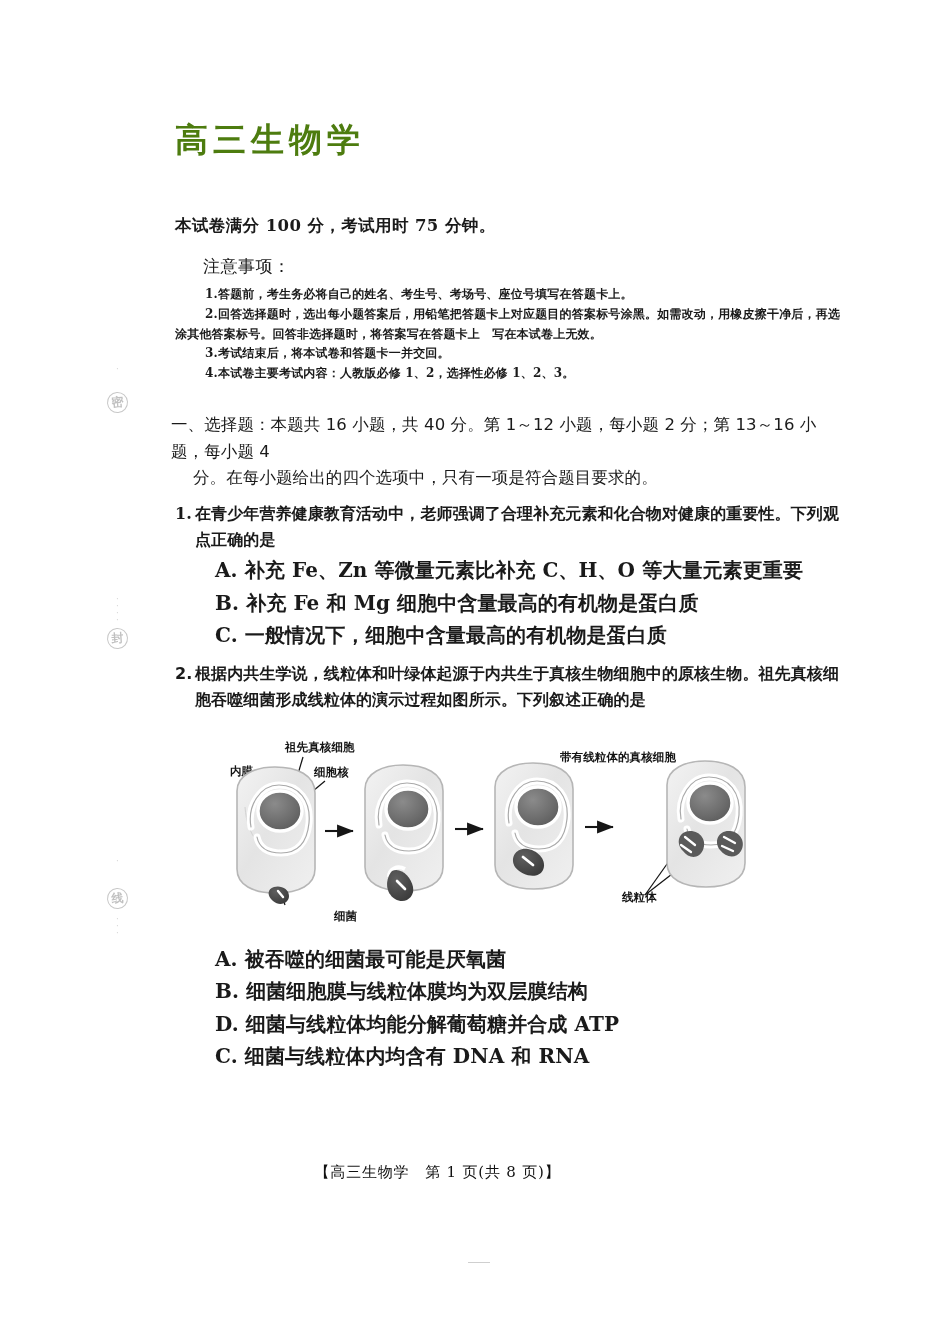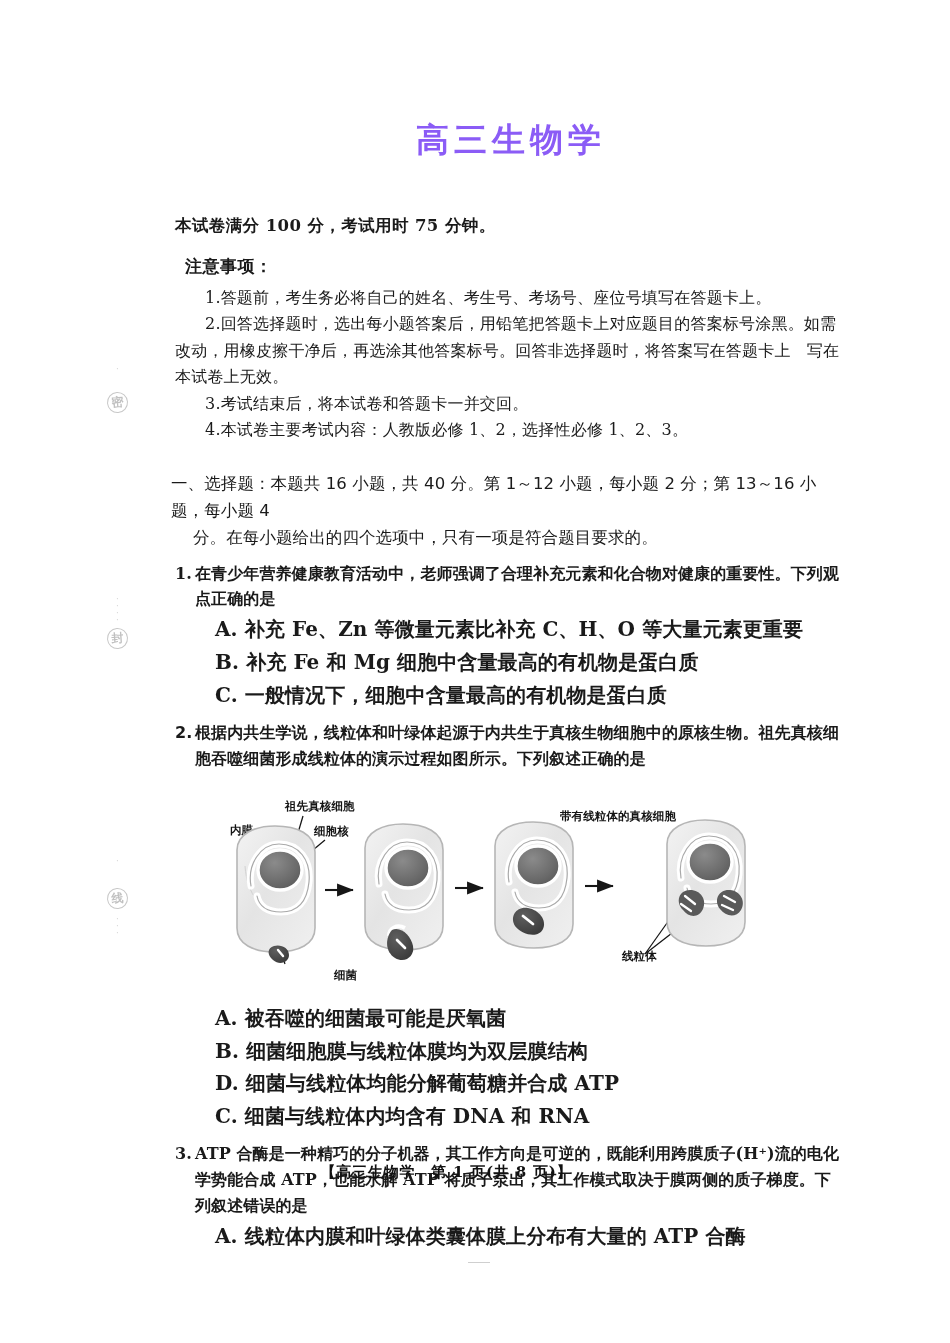--- a/index.html
+++ b/index.html
@@ -70,56 +70,55 @@
 
   
   .content {
     position: absolute;
     left: 175px;
     top: 0;
     width: 672px;
   }
 
   .doc-title {
-    text-align: center;
     font-family: "DejaVu Sans", "Liberation Sans", sans-serif;
     font-size: 33px;
     font-weight: 700;
     letter-spacing: 5px;
     margin-top: 118px;
-    color: #8b5cf6;
+    color: #4d7c0f;
   }
 
   .subtitle {
     font-size: 16.5px;
     margin-top: 52px;
     letter-spacing: .4px;
     font-weight: 600;
   }
 
   .notice-head {
     font-family: "DejaVu Sans", "Liberation Sans", sans-serif;
     font-size: 17px;
-    font-weight: 700;
+    font-weight: 400;
     margin-top: 18px;
-    margin-left: 10px;
+    margin-left: 28px;
     letter-spacing: .5px;
   }
 
   .notice-list {
     margin: 7px 0 0 0;
     padding: 0;
     list-style: none;
   }
   .notice-list li {
-    font-size: 16px;
+    font-size: 12px;
     line-height: 1.65;
     text-indent: 30px;
     letter-spacing: .2px;
-    font-weight: 400;
+    font-weight: 700;
   }
   .notice-list li.wrap { text-indent: 30px; }
 
   
   .section-heading {
     font-family: "DejaVu Sans", "Liberation Sans", sans-serif;
     font-size: 16.5px;
     font-weight: 400;
     line-height: 1.62;
     margin-top: 28px;
@@ -161,26 +160,26 @@
     position: relative;
     width: 672px;
     height: 222px;
     margin: 6px 0 2px 0;
   }
   .figure svg { display: block; }
 
   
   .footer {
     position: absolute;
-    left: 12px;
+    left: 3px;
     top: 1163px;
     width: 869px;
     text-align: center;
     font-size: 15px;
-    font-weight: 700;
+    font-weight: 400;
     letter-spacing: .8px;
     color: #111;
   }
 
   .bottom-rule {
     position: absolute;
     left: 468px;
     top: 1262px;
     width: 22px;
     height: 1px;
@@ -355,27 +354,19 @@
       </div>
 
       <ul class="opts">
         <li>A. 被吞噬的细菌最可能是厌氧菌</li>
         <li>B. 细菌细胞膜与线粒体膜均为双层膜结构</li>
         <li>D. 细菌与线粒体均能分解葡萄糖并合成 ATP</li>
         <li>C. 细菌与线粒体内均含有 DNA 和 RNA</li>
       </ul>
     </div>
 
-    <div class="q">
-      <div class="q-stem">
-        <span class="num">3.</span><span>ATP 合酶是一种精巧的分子机器，其工作方向是可逆的，既能利用跨膜质子(H⁺)流的电化学势能合成 ATP，也能水解 ATP 将质子泵出，其工作模式取决于膜两侧的质子梯度。下列叙述错误的是</span>
-      </div>
-      <ul class="opts">
-        <li>A. 线粒体内膜和叶绿体类囊体膜上分布有大量的 ATP 合酶</li>
-      </ul>
-    </div>
 
   </div>
 
   <div class="footer">【高三生物学　第 1 页(共 8 页)】</div>
   <div class="bottom-rule"></div>
 
 </div>
 
 </body></html>

